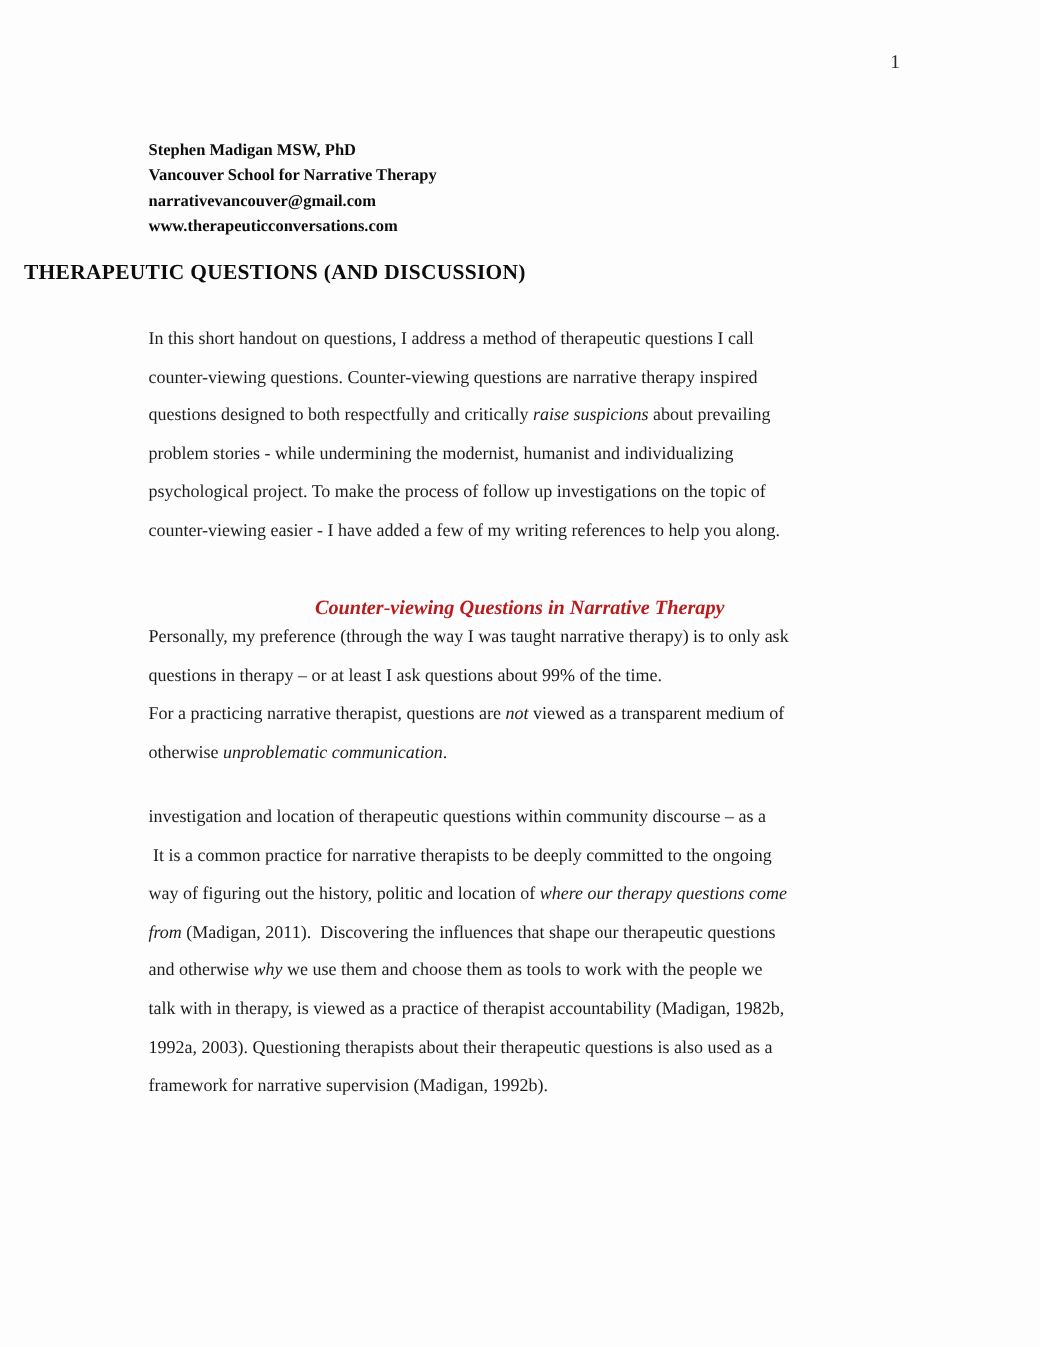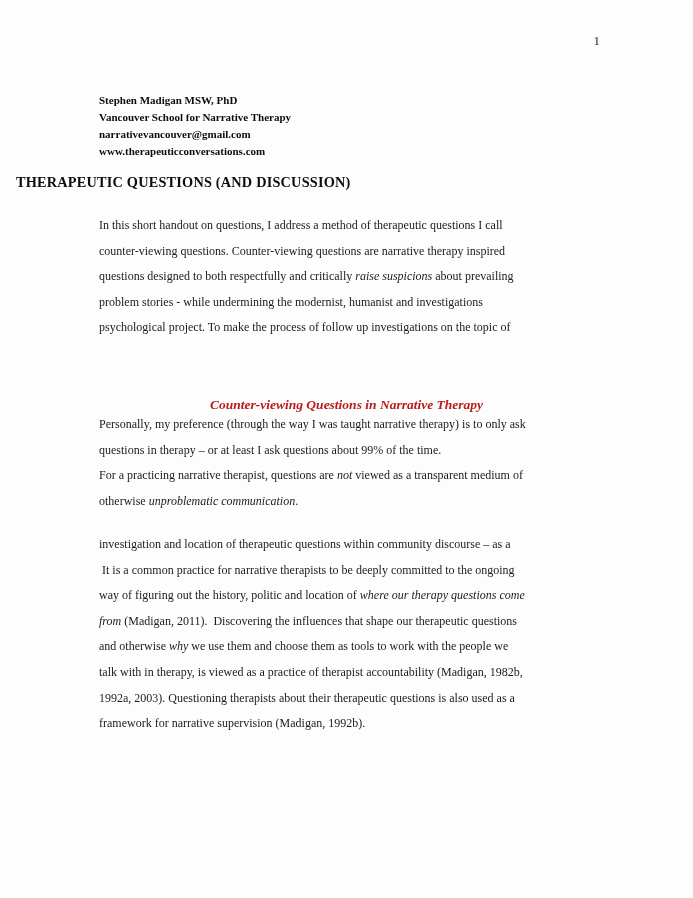--- a/index.html
+++ b/index.html
@@ -84,22 +84,23 @@
     <div>narrativevancouver@gmail.com</div>
     <div>www.therapeuticconversations.com</div>
   </div>
 
   <h1 class="doc-title">THERAPEUTIC QUESTIONS (AND DISCUSSION)</h1>
 
   <div class="para para1">
       <div class="line"><span>In this short handout on questions, I address a method of therapeutic questions I call</span></div>
       <div class="line"><span>counter-viewing questions. Counter-viewing questions are narrative therapy inspired</span></div>
       <div class="line"><span>questions designed to both respectfully and critically </span><em>raise suspicions</em><span> about prevailing</span></div>
-      <div class="line"><span>problem stories - while undermining the modernist, humanist and investigations</span></div>
+      <div class="line"><span>problem stories - while undermining the modernist, humanist and individualizing</span></div>
       <div class="line"><span>psychological project. To make the process of follow up investigations on the topic of</span></div>
+      <div class="line"><span>counter-viewing easier - I have added a few of my writing references to help you along.</span></div>
     </div>
 
   <h2 class="section-heading">Counter-viewing Questions in Narrative Therapy</h2>
 
   <div class="para para2">
       <div class="line"><span>Personally, my preference (through the way I was taught narrative therapy) is to only ask</span></div>
       <div class="line"><span>questions in therapy – or at least I ask questions about 99% of the time.</span></div>
       <div class="line"><span>For a practicing narrative therapist, questions are </span><em>not</em><span> viewed as a transparent medium of</span></div>
       <div class="line"><span>otherwise </span><em>unproblematic communication</em><span>.</span></div>
     </div>

